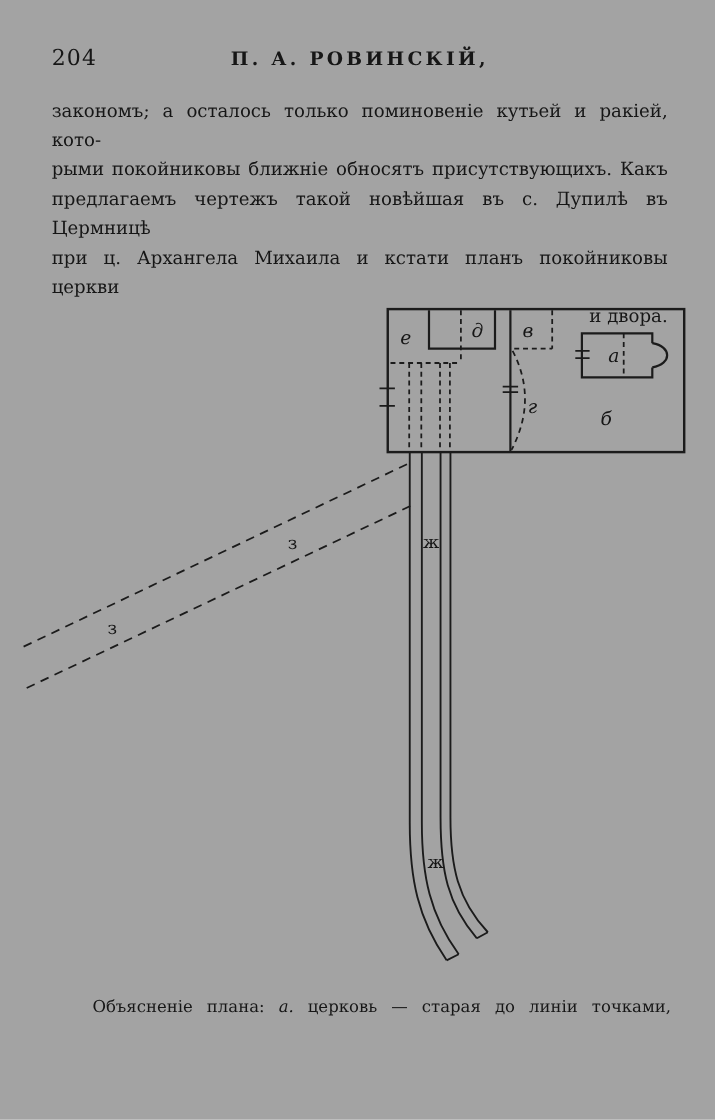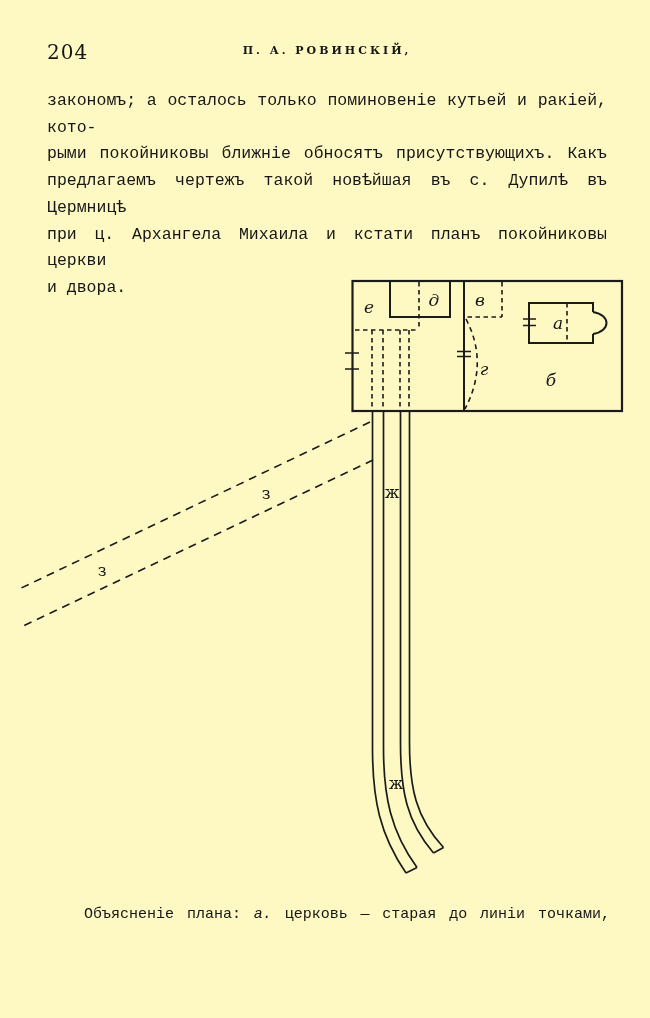--- a/index.html
+++ b/index.html
@@ -1,37 +1,37 @@
 <!DOCTYPE html>
 <html><head>
 <meta charset="utf-8">
 <style>
   html,body{margin:0;padding:0;background:#e8e8e8;}
   .page{
-    position:relative;width:650px;height:1018px;background:#fef9c3;
+    position:relative;width:650px;height:1018px;background:#a3a3a3;
     font-family:"DejaVu Serif", serif;color:#161616;overflow:hidden;
     margin:0 auto;
   }
   .header{position:absolute;top:40px;left:47px;width:560px;height:26px;}
   .page-number{position:absolute;left:0;top:0;font-size:20px;letter-spacing:1px;}
   .running-head{
-    text-align:center;font-size:11px;font-weight:bold;letter-spacing:3px;
+    text-align:center;font-size:17px;font-weight:bold;letter-spacing:3px;
     padding-top:4px;white-space:nowrap;
   }
   .body-text{
     position:absolute;top:88px;left:47px;width:560px;
     font-size:16.5px;line-height:26.7px;
   }
   .caption{
     position:absolute;top:901px;left:44px;width:566px;
     font-size:15px;line-height:28.2px;
   }
-  .tline{white-space:normal;font-family:Liberation Mono, monospace;}
+  .tline{white-space:normal;}
   .j{text-align:justify;text-align-last:justify;}
-  .last{text-align:left;}
+  .last{text-align:right;margin-left:13px;}
   .indent{padding-left:40px;}
   .ref{font-style:italic;}
   .diagram{position:absolute;left:0;top:270px;width:650px;height:620px;}
   .diagram svg{display:block;}
   .plan-label{font-family:"DejaVu Serif", serif;font-style:italic;font-size:17px;fill:#161616;}
   .plan-label-upright{font-family:"DejaVu Serif", serif;font-style:normal;font-size:16px;fill:#161616;}
 </style>
 </head>
 <body>
 

